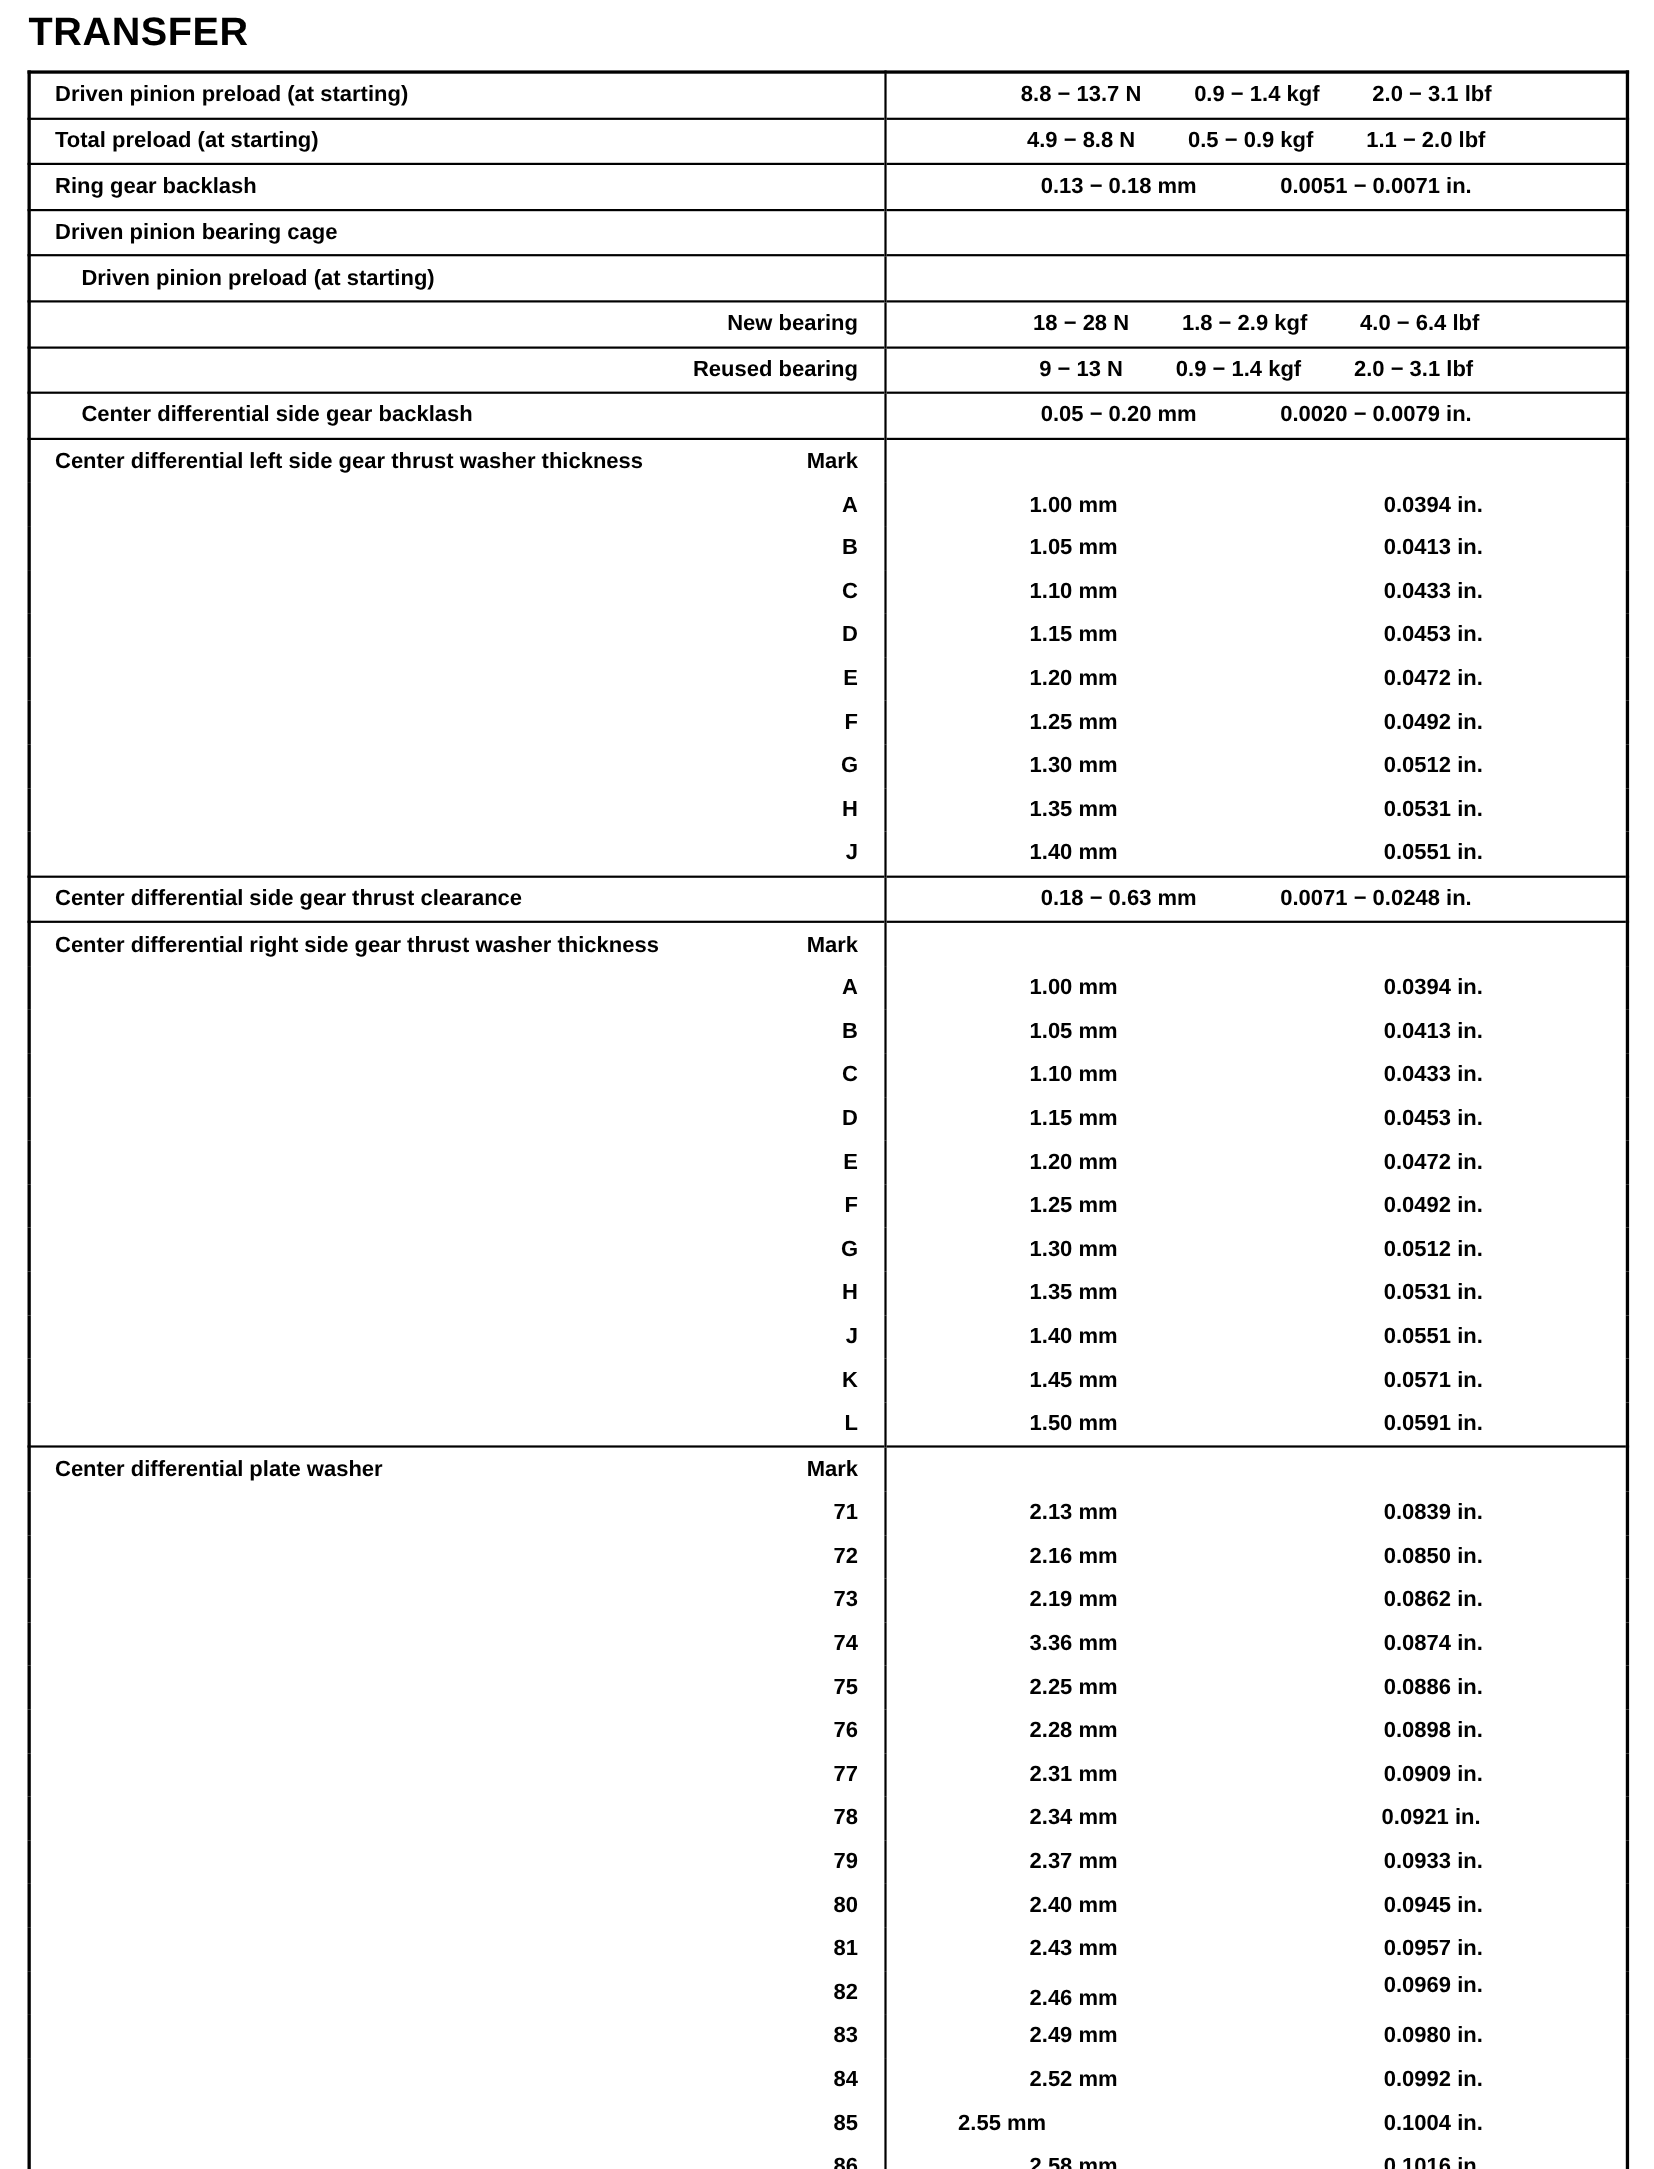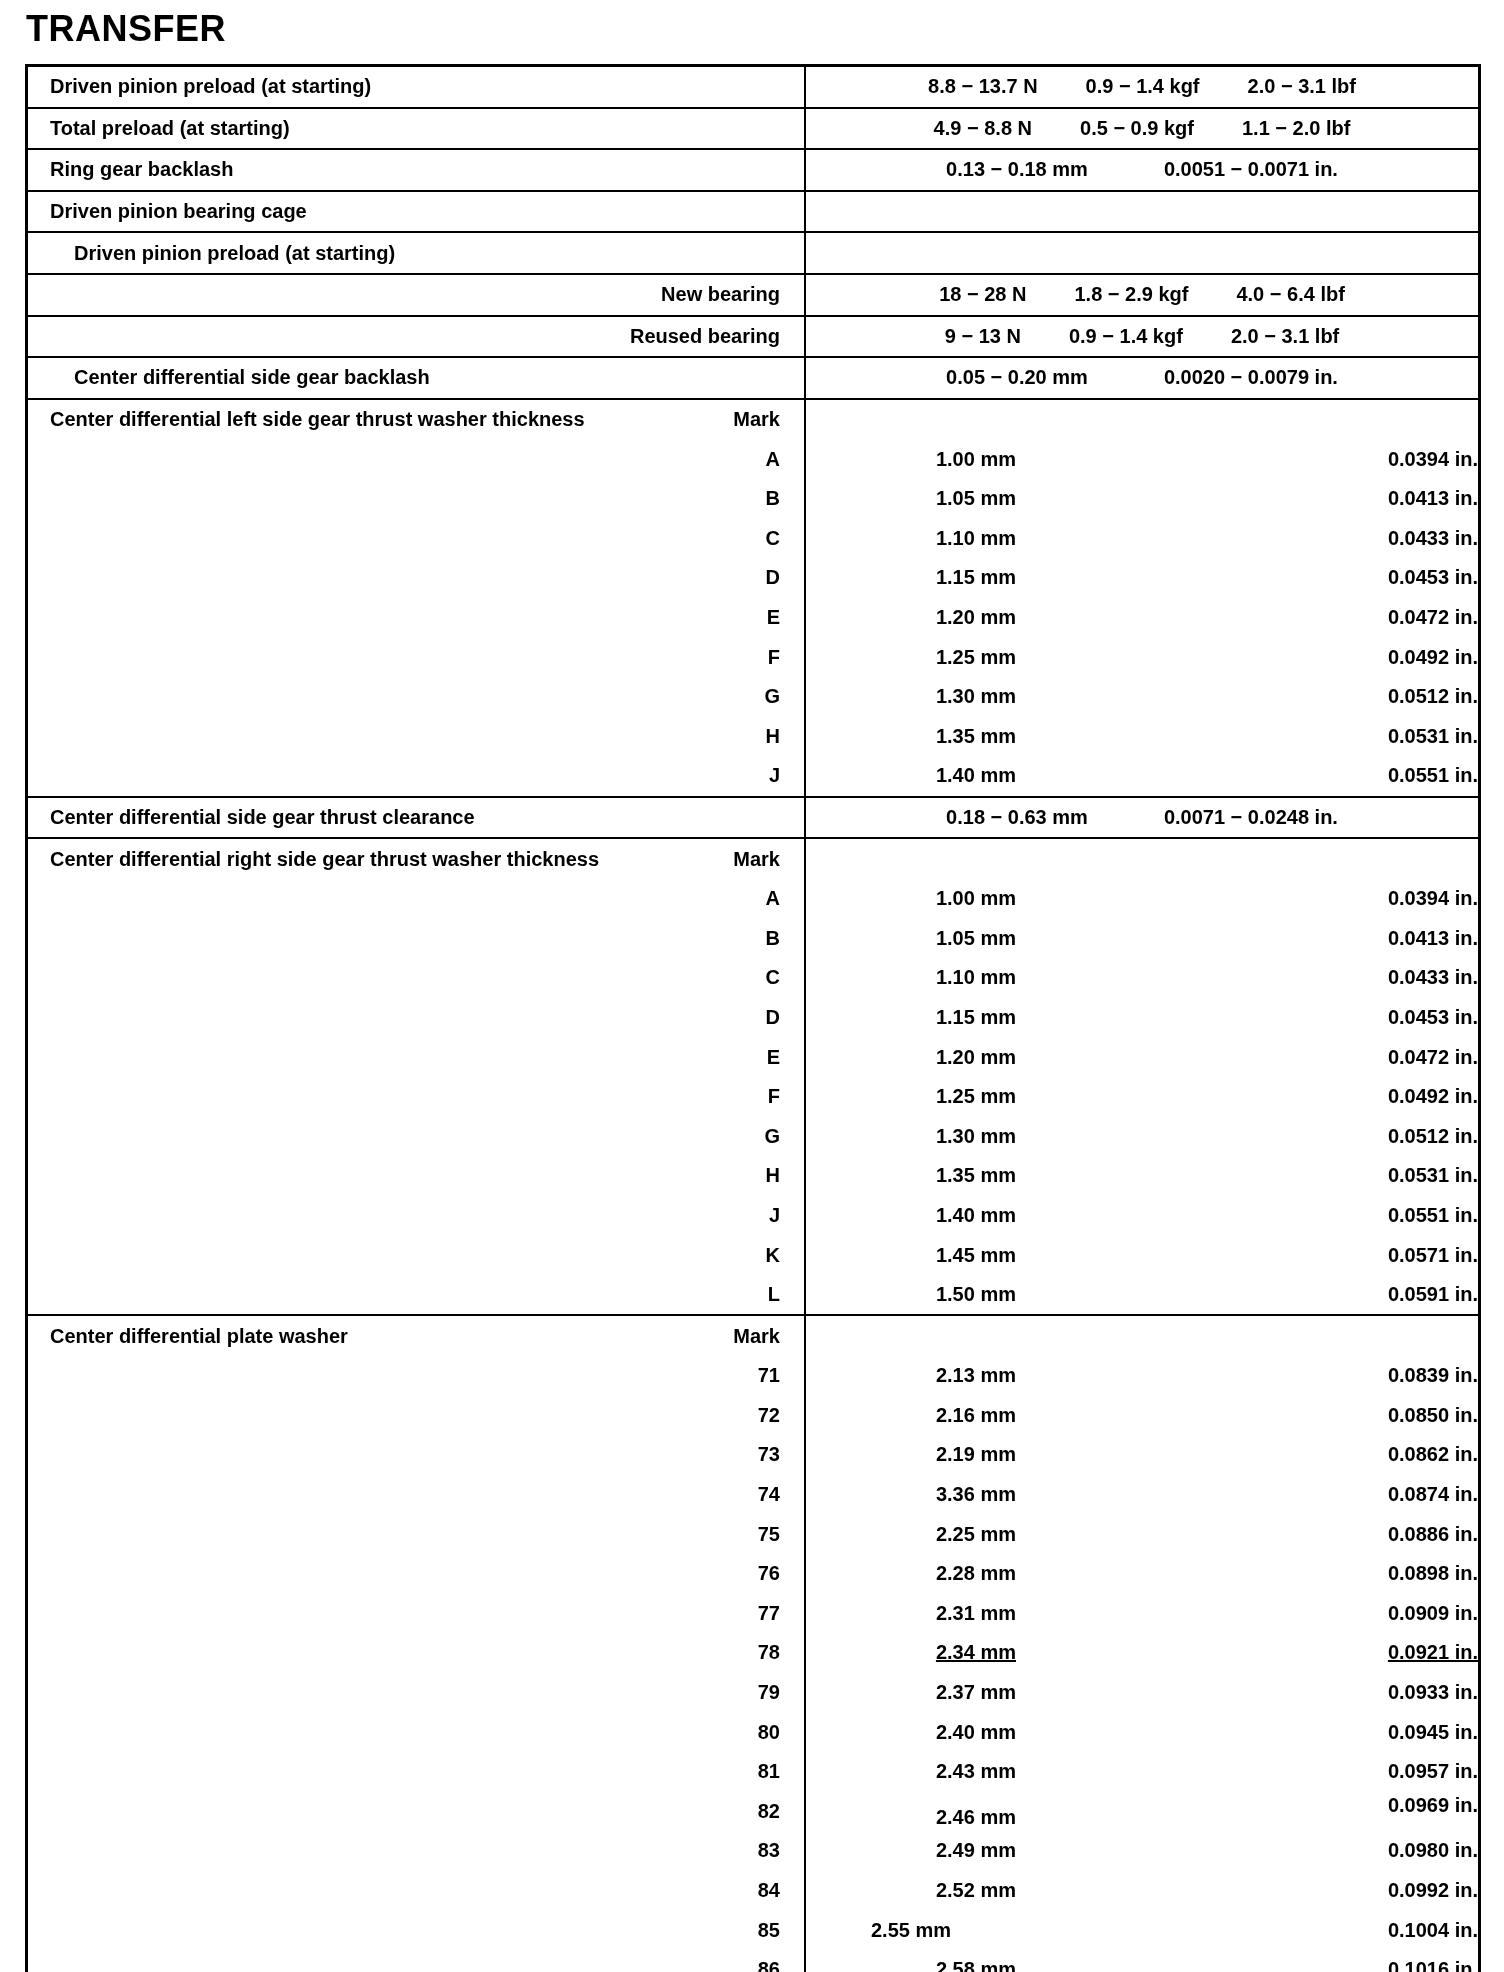--- a/index.html
+++ b/index.html
@@ -22,21 +22,21 @@
   td.val { border-left: 2px solid #000; }
   tr.sep td { border-top: 2px solid #000; }
   .lbl-inner { display: flex; justify-content: space-between; align-items: center; padding: 0 24px 0 22px; }
   .indent { padding-left: 46px !important; }
   .right { justify-content: flex-end; }
   .vals3 { display: flex; justify-content: center; gap: 48px; }
   .vals2 { display: flex; justify-content: center; gap: 76px; }
   .vals-col { display: grid; grid-template-columns: 420px 250px; padding-left: 0; }
   .vals-col .mm { text-align: right; padding-right: 0; }
   .vals-col span.mm { display: block; text-align: right; padding-right: 0; }
-  .vals-col span.in { display: block; text-align: right; padding-left: 140px; }
+  .vals-col span.in { display: block; text-align: center; padding-left: 140px; }
 </style>
 </head>
 <body>
 
 <div class="title">TRANSFER</div>
 
 <table class="spec">
   <tbody id="tbody">
       <tr>
         <td class="lbl">
@@ -555,21 +555,21 @@
         </td>
       </tr>
       <tr>
         <td class="lbl">
           <div class="lbl-inner">
             <span></span>
             <span>78</span>
           </div>
         </td>
         <td class="val">
-          <div class="vals-col" style="grid-template-columns: 210px 1fr; text-decoration: underline;">
+          <div class="vals-col" style="grid-template-columns: 210px 1fr;">
             <span class="mm" style="text-align: right;">2.34 mm</span>
             <span class="in" style="padding-left: 108px;">0.0921 in.</span>
           </div>
         </td>
       </tr>
       <tr>
         <td class="lbl">
           <div class="lbl-inner">
             <span></span>
             <span>79</span>

